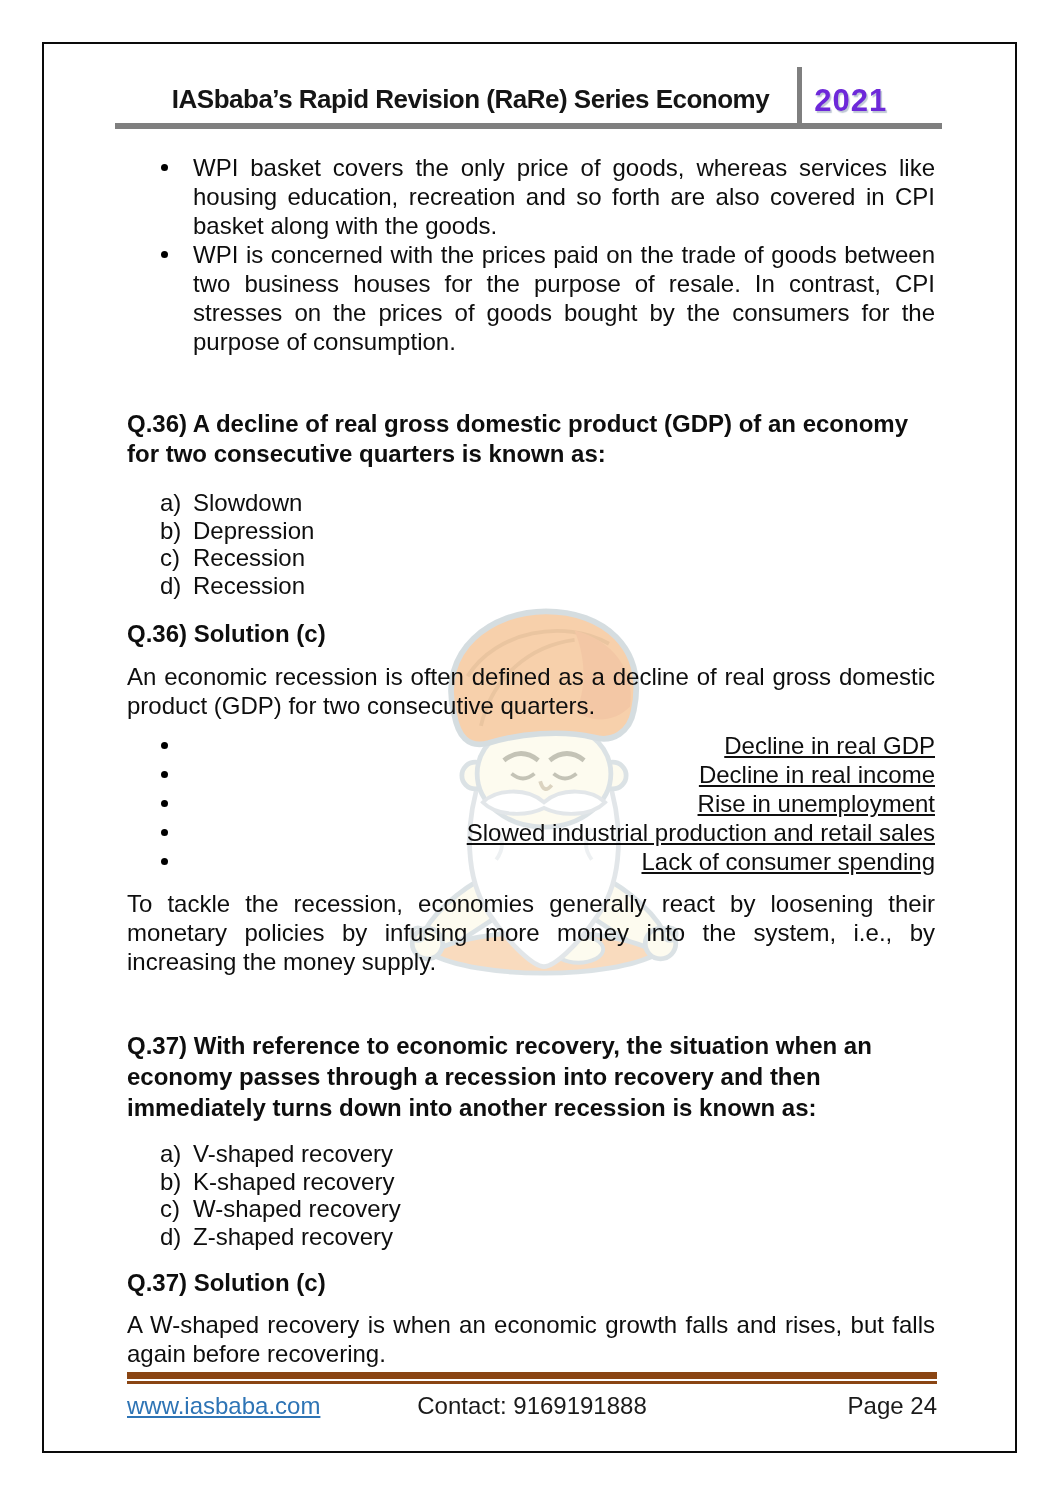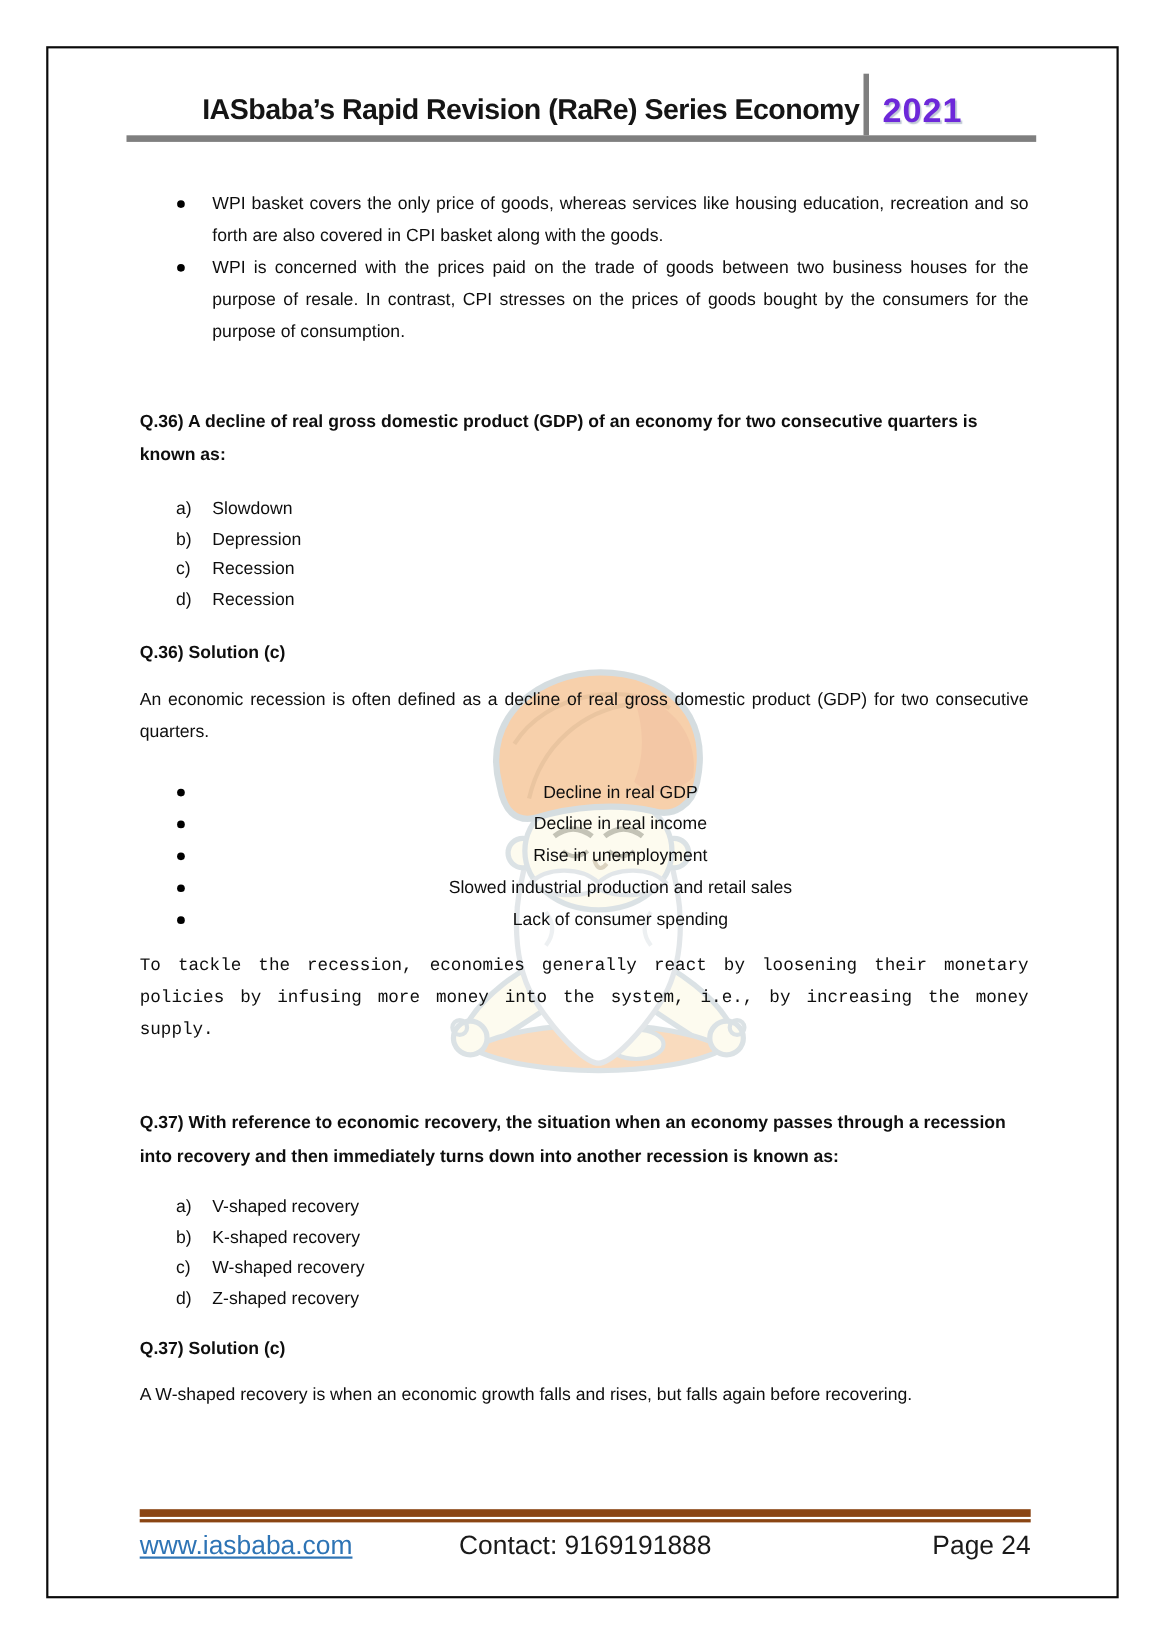--- a/index.html
+++ b/index.html
@@ -18,59 +18,59 @@
     border:2px solid #0a0a0a;
     background:#ffffff;
   }
   
   .header-row {
     margin-top:21px; height:58px;
     display:flex; justify-content:center; align-items:flex-end;
   }
   .title {
     font-size:26px; font-weight:bold; letter-spacing:-0.5px;
-    color:#151515; margin-bottom:8px; padding-right:4px;
+    color:#151515; margin-bottom:8px; padding-right:28px;
   }
   .hdivider {
     width:5px; height:56px; background:#7F7F7F; flex:0 0 auto;
   }
   .year {
     font-size:31px; font-weight:bold; color:#6d28d9;
     letter-spacing:1px; margin:0 0 4px 12px;
     text-shadow:1.5px 2px 1px rgba(110,130,160,0.45);
   }
   .header-rule { height:6px; background:#7F7F7F; margin:0 73px 0 71px; }
   
   .watermark {
     position:absolute; left:330px; top:552px;
     width:340px; height:382px; opacity:0.5; z-index:0;
     pointer-events:none;
   }
   
   .content {
     position:relative; z-index:1;
-    padding:42px 80px 0 83px;
-    font-size:16px; line-height:29px; text-align:justify;
+    padding:24px 80px 0 83px;
+    font-size:24px; line-height:29px; text-align:justify;
   }
   ul.bullets { list-style:none; }
   ul.bullets li { position:relative; padding-left:66px; }
   ul.bullets li::before {
     content:""; position:absolute; left:34px; top:11px;
     width:7px; height:7px; border-radius:50%; background:#000;
   }
   .qhead { font-weight:bold; text-align:left; line-height:30px; }
   .mt-q { margin-top:53px; }
   ol.options { list-style:none; margin-top:20px; line-height:27.5px; text-align:left; }
   ol.options li { position:relative; padding-left:66px; }
   ol.options .optlabel { position:absolute; left:33px; }
   .solhead { font-weight:bold; margin-top:20px; text-align:left; }
   .p-after-sol { margin-top:14px; }
   .leads { margin-top:23px; text-align:left; }
-  .bullets.tight { margin-top:26px; text-align:center; }
-  .p2 { margin-top:13px;font-family:Liberation Mono, monospace; }
+  .bullets.tight { margin-top:11px; text-align:right;text-decoration:underline; }
+  .p2 { margin-top:13px; }
   .p3 { margin-top:12px; }
   .q37head { margin-top:54px; line-height:31px; }
   ol.options.o37 { margin-top:17px; }
   .solhead37 { margin-top:18px; }
   .p37 { margin-top:13px; }
   
   .footer { position:absolute; left:83px; right:78px; top:1328px; z-index:1; }
   .rule-thick { height:7px; background:#8A4513; }
   .rule-thin  { height:3px; background:#8A4513; margin-top:2px; }
   .footer-row {

